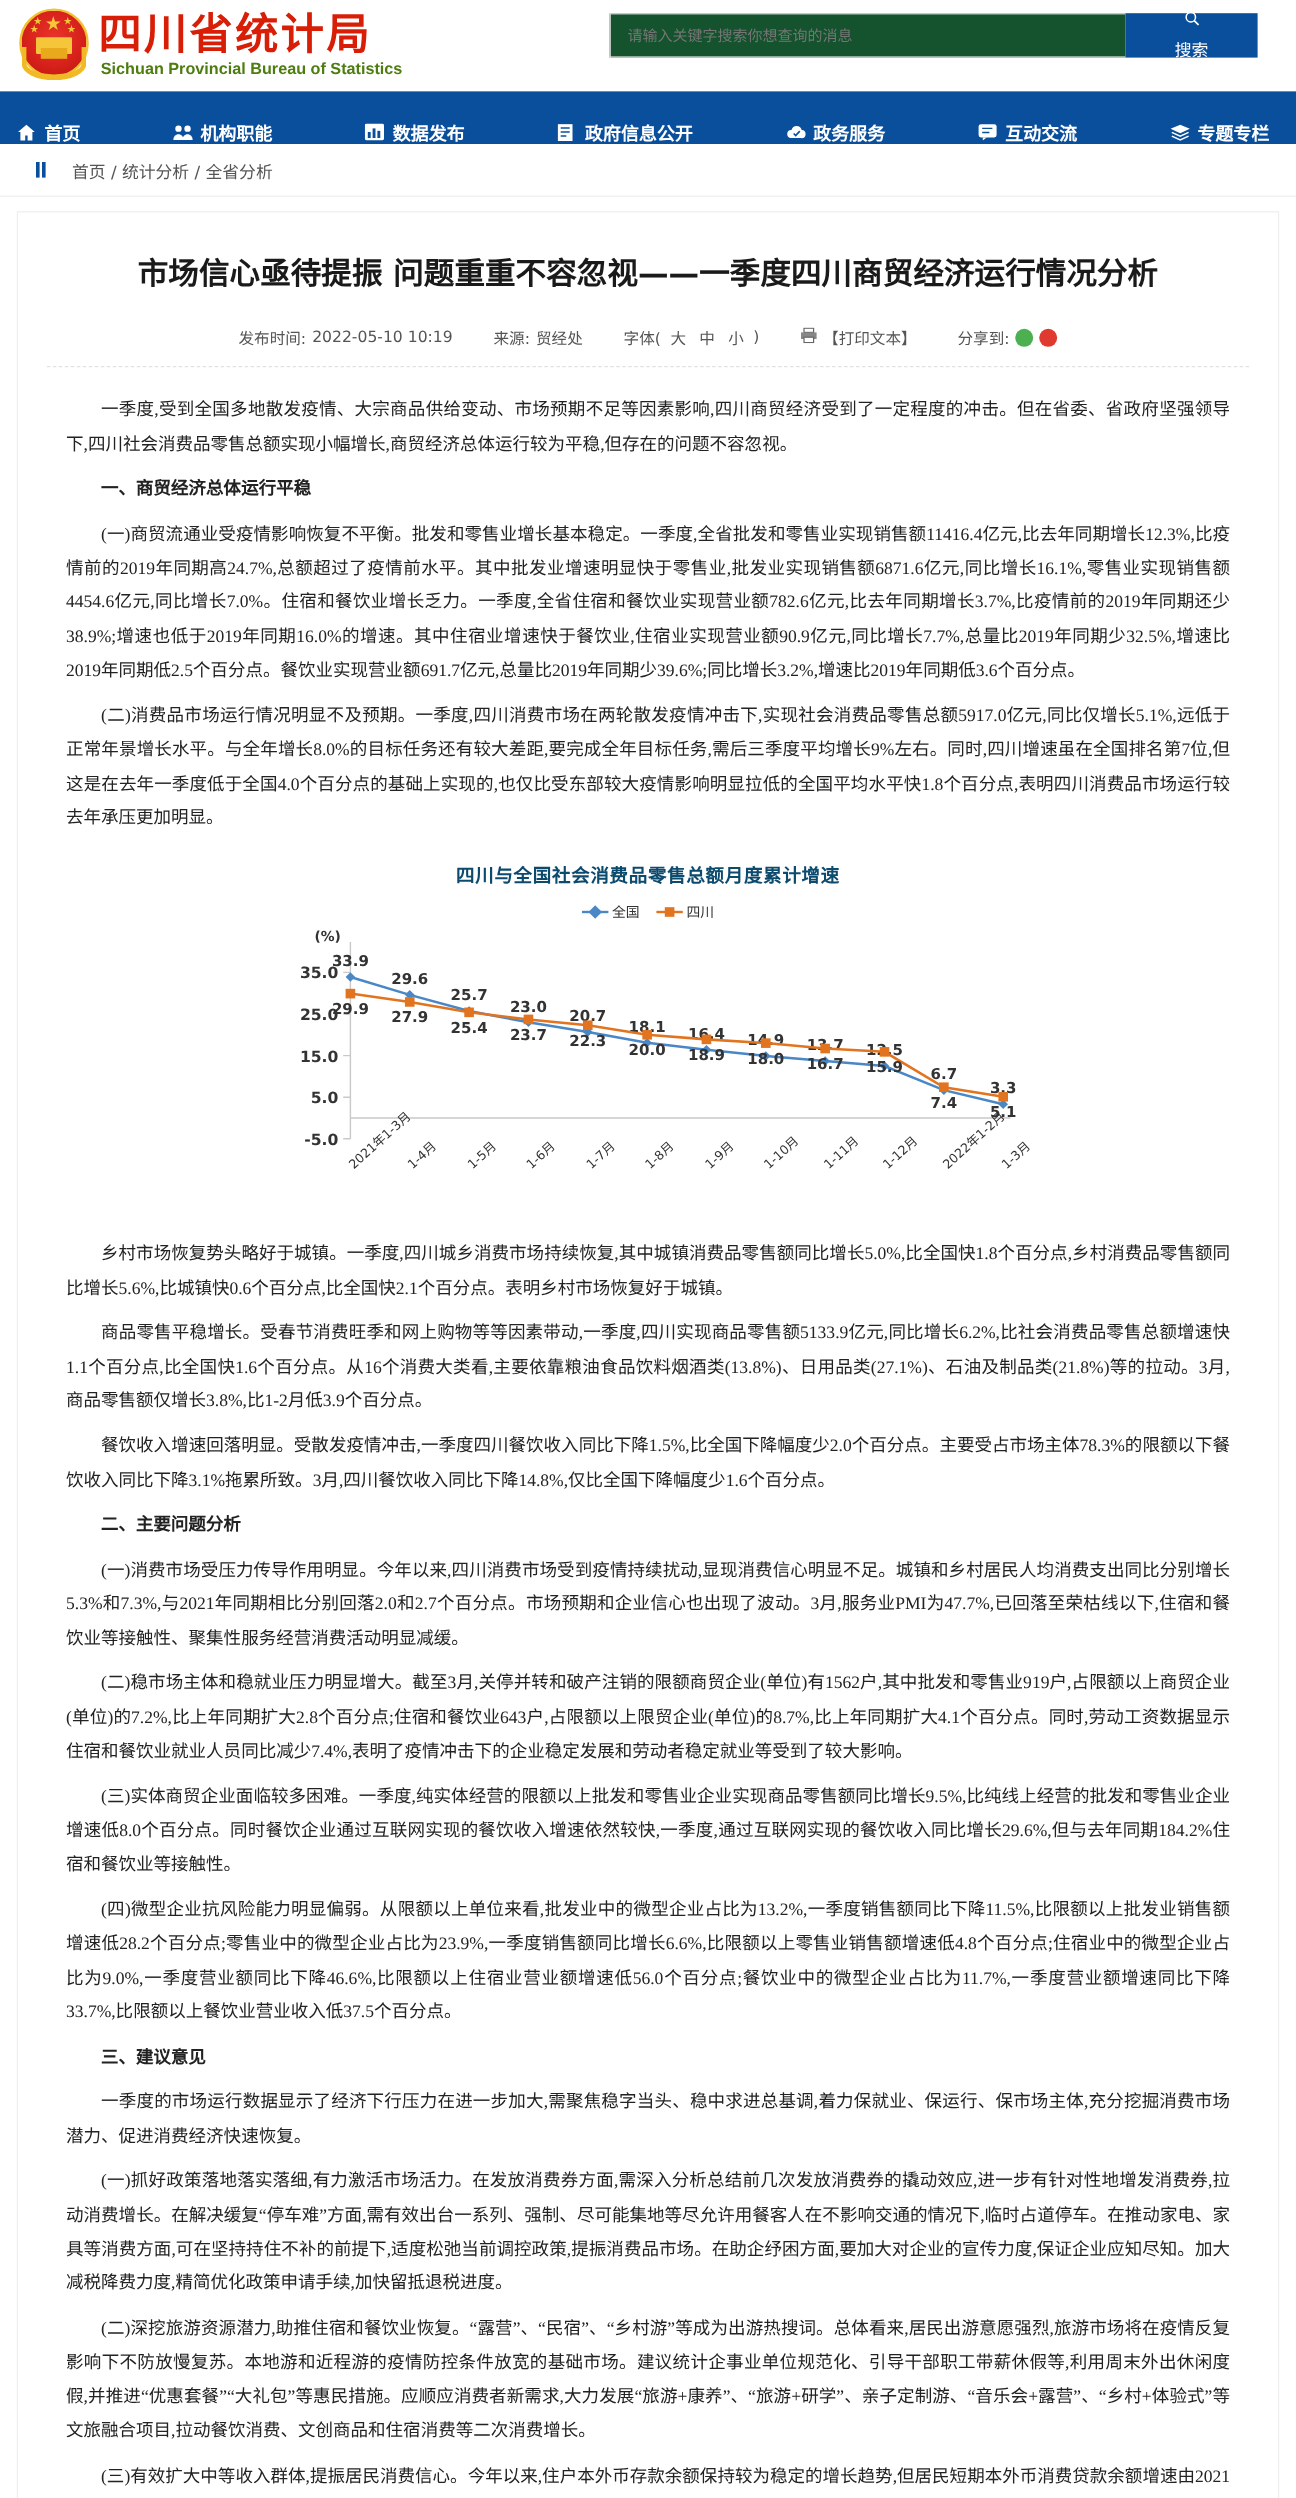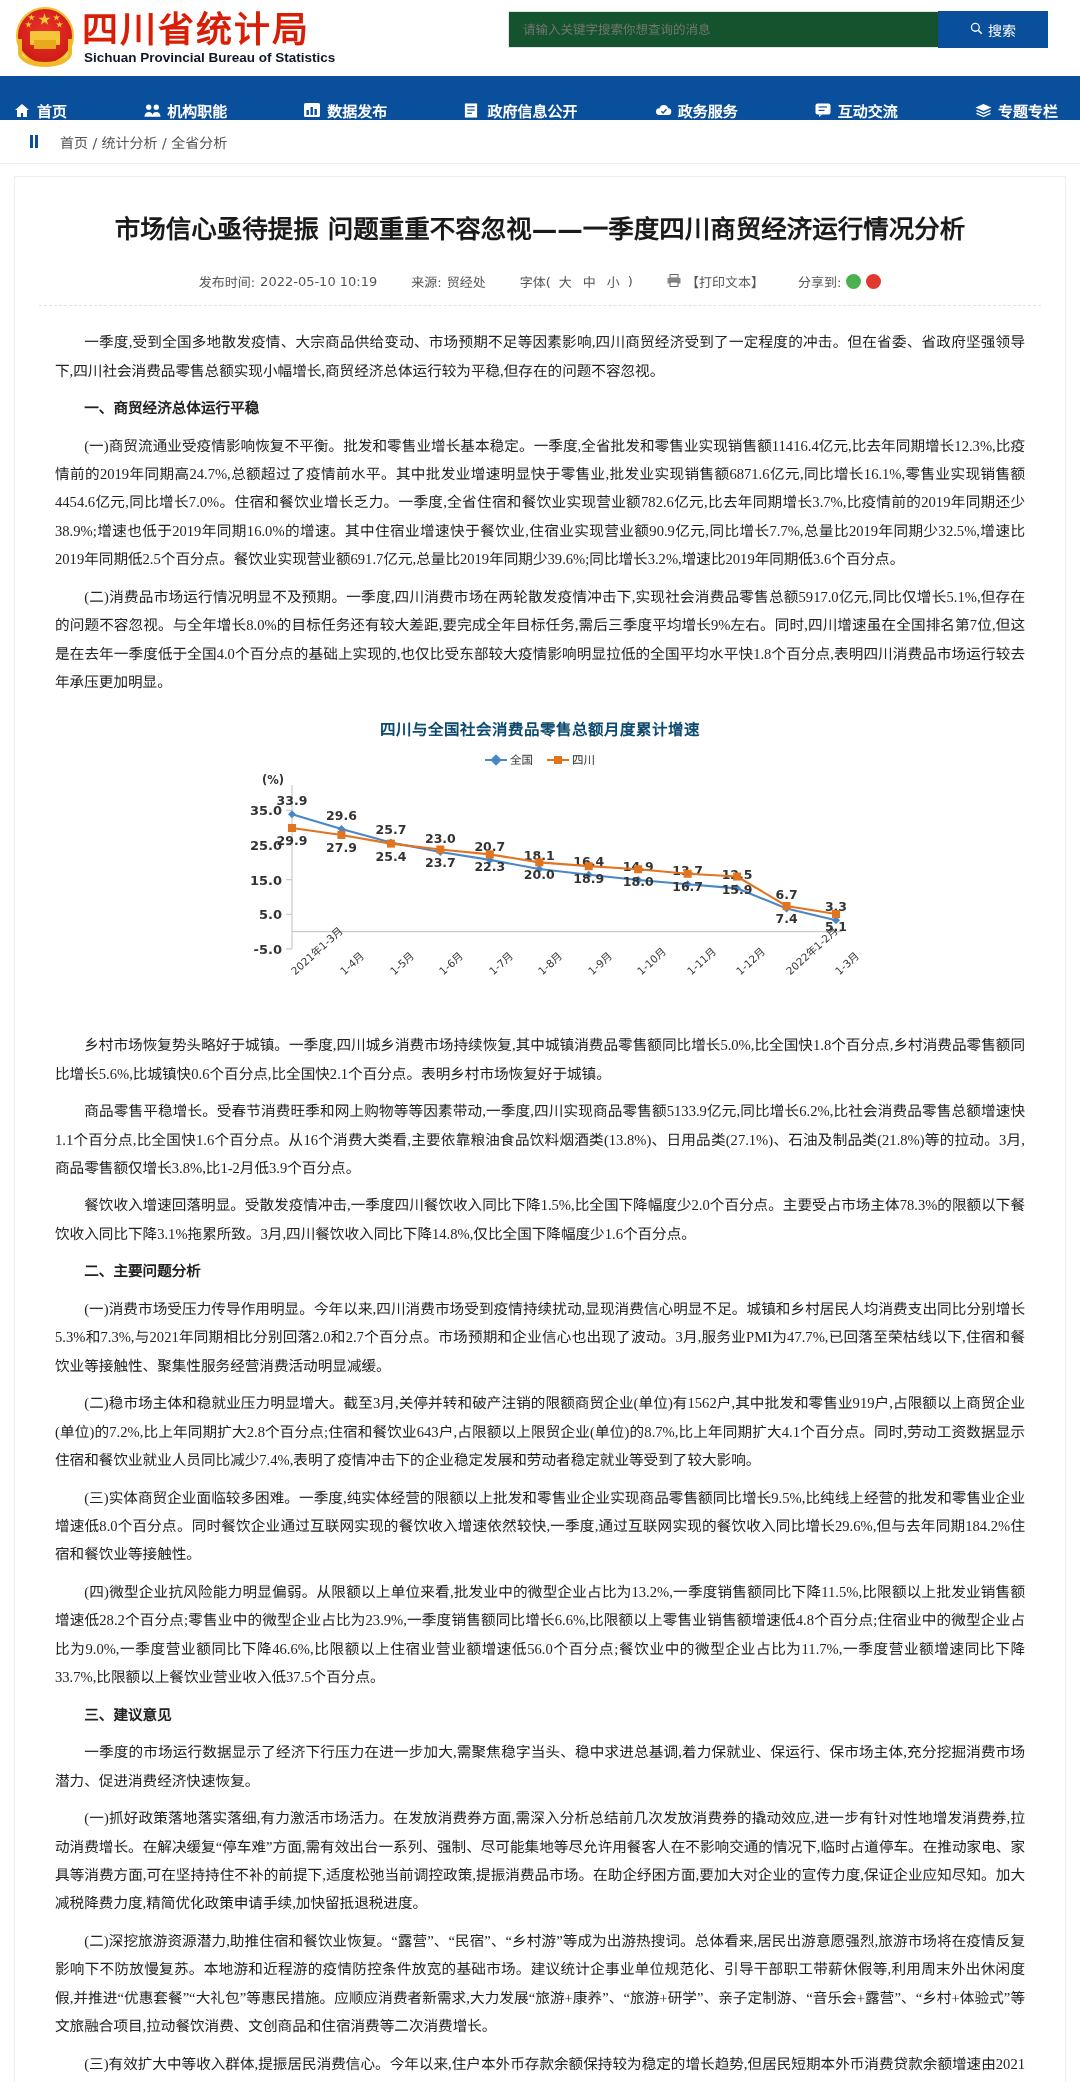--- a/index.html
+++ b/index.html
@@ -83,21 +83,21 @@
     font-weight: bold;
     color: #d81e06;
     letter-spacing: 2px;
     line-height: 1.05;
     margin-left: 6px;
   }
   .title-en {
     font-family: "Liberation Sans", sans-serif;
     font-size: 13.5px;
     font-weight: bold;
-    color: #0f172a;
+    color: #4d7c0f;
     letter-spacing: 0px;
     margin-left: 8px;
     margin-top: 2px;
   }
   .logo-text { display: flex; flex-direction: column; justify-content: center; }
 
   .search-wrap {
     position: absolute;
     right: 32px; top: 11px;
     display: flex;
@@ -121,20 +121,21 @@
     background: #0a4f9c;
     color: #fff;
     border: none;
     font-size: 14px;
     font-family: "DejaVu Sans", "Liberation Sans", sans-serif;
     display: flex;
     align-items: center;
     justify-content: center;
     gap: 5px;
     cursor: pointer;
+    flex-direction: column;
   }
 
   
   .navbar {
     height: 44px;
     background: #0a4f9c;
     display: flex;
     align-items: center;
     justify-content: space-between;
     padding: 0 22px 0 14px;
@@ -419,21 +420,21 @@
       <span>分享到:</span>
       <span class="share-dot share-wx"></span>
       <span class="share-dot share-wb"></span>
     </span>
   </div>
 
   <div class="body-text" id="article-body">
       <p>一季度,受到全国多地散发疫情、大宗商品供给变动、市场预期不足等因素影响,四川商贸经济受到了一定程度的冲击。但在省委、省政府坚强领导下,四川社会消费品零售总额实现小幅增长,商贸经济总体运行较为平稳,但存在的问题不容忽视。</p>
       <p class="sec">一、商贸经济总体运行平稳</p>
       <p>(一)商贸流通业受疫情影响恢复不平衡。批发和零售业增长基本稳定。一季度,全省批发和零售业实现销售额11416.4亿元,比去年同期增长12.3%,比疫情前的2019年同期高24.7%,总额超过了疫情前水平。其中批发业增速明显快于零售业,批发业实现销售额6871.6亿元,同比增长16.1%,零售业实现销售额4454.6亿元,同比增长7.0%。住宿和餐饮业增长乏力。一季度,全省住宿和餐饮业实现营业额782.6亿元,比去年同期增长3.7%,比疫情前的2019年同期还少38.9%;增速也低于2019年同期16.0%的增速。其中住宿业增速快于餐饮业,住宿业实现营业额90.9亿元,同比增长7.7%,总量比2019年同期少32.5%,增速比2019年同期低2.5个百分点。餐饮业实现营业额691.7亿元,总量比2019年同期少39.6%;同比增长3.2%,增速比2019年同期低3.6个百分点。</p>
-      <p>(二)消费品市场运行情况明显不及预期。一季度,四川消费市场在两轮散发疫情冲击下,实现社会消费品零售总额5917.0亿元,同比仅增长5.1%,但存在的问题不容忽视。与全年增长8.0%的目标任务还有较大差距,要完成全年目标任务,需后三季度平均增长9%左右。同时,四川增速虽在全国排名第7位,但这是在去年一季度低于全国4.0个百分点的基础上实现的,也仅比受东部较大疫情影响明显拉低的全国平均水平快1.8个百分点,表明四川消费品市场运行较去年承压更加明显。</p>
+      <p>(二)消费品市场运行情况明显不及预期。一季度,四川消费市场在两轮散发疫情冲击下,实现社会消费品零售总额5917.0亿元,同比仅增长5.1%,远低于正常年景增长水平。与全年增长8.0%的目标任务还有较大差距,要完成全年目标任务,需后三季度平均增长9%左右。同时,四川增速虽在全国排名第7位,但这是在去年一季度低于全国4.0个百分点的基础上实现的,也仅比受东部较大疫情影响明显拉低的全国平均水平快1.8个百分点,表明四川消费品市场运行较去年承压更加明显。</p>
       <div class="chart-box">
         <div class="chart-title">四川与全国社会消费品零售总额月度累计增速</div>
         <div class="chart-legend">
           <span class="lg lg-nation">
             <span class="ln">
               <span class="mk"></span>
             </span>
             <span>全国</span>
           </span>
           <span class="lg lg-sc">

